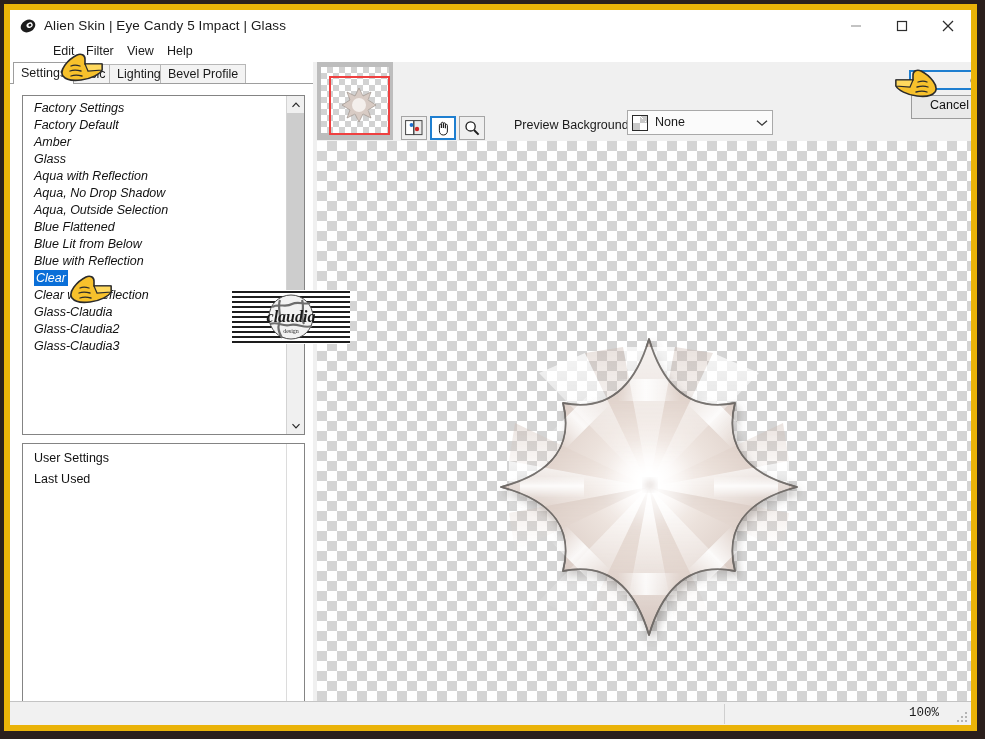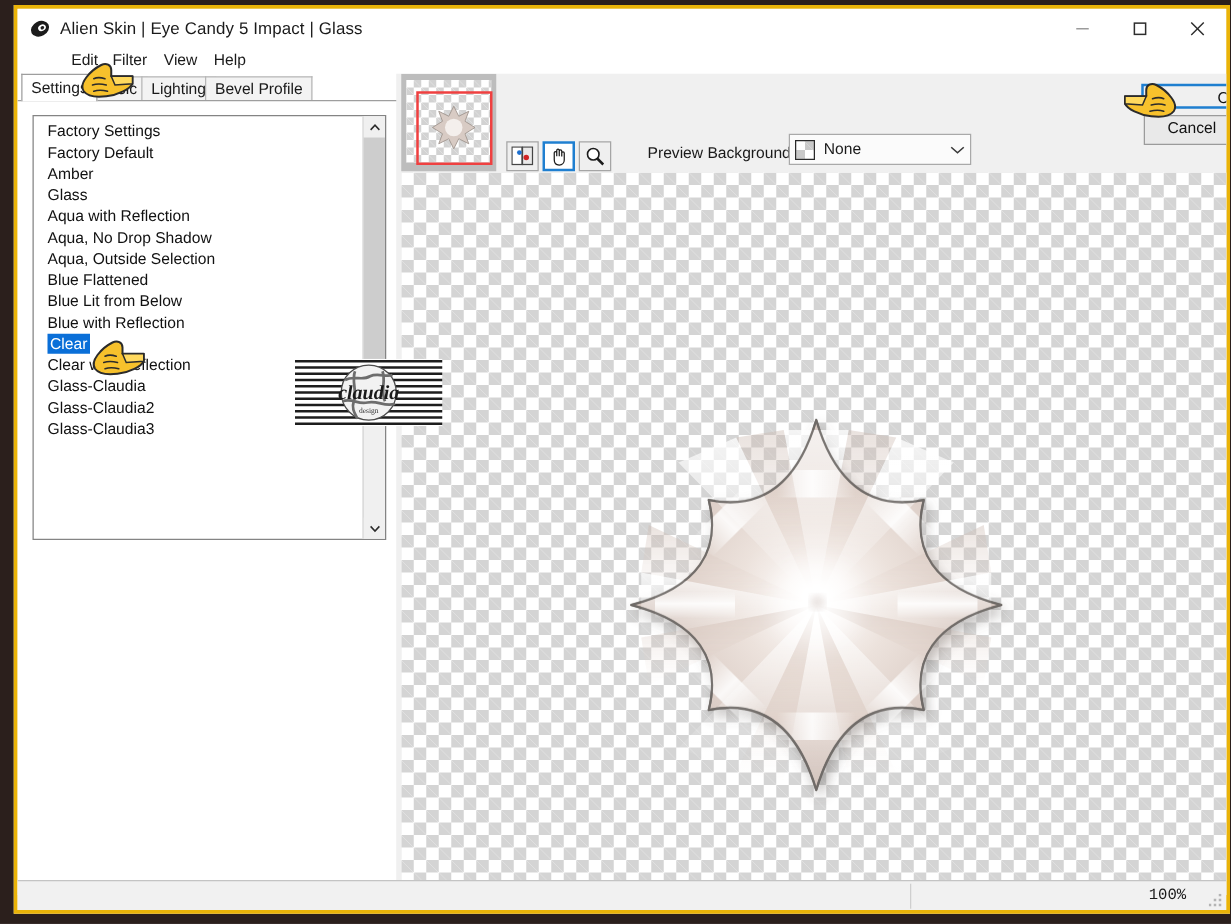--- a/index.html
+++ b/index.html
@@ -14,26 +14,26 @@
     overflow: hidden;
     font-family: "Liberation Sans", sans-serif;
     font-size: 12px;
     color: #1b1b1b;
     -webkit-font-smoothing: antialiased;
   }
 
   
   #app-window {
     position: absolute;
-    left: 11px;
+    left: 4px;
     top: 4px;
     width: 973px;
     height: 727px;
     background: #ffffff;
-    border: 3px solid #eab308;
+    border: 6px solid #eab308;
     box-sizing: border-box;
     overflow: hidden;
   }
 
   
   #titlebar {
     position: absolute;
     left: 0; top: 0;
     width: 100%;
     height: 32px;
@@ -158,20 +158,21 @@
     box-sizing: border-box;
   }
   #factory-list li {
     height: 17px;
     line-height: 16px;
     padding-left: 11px;
     font-size: 12.5px;
     color: #111111;
     white-space: nowrap;
     cursor: default;
+    font-style: italic;
   }
   #factory-list li.selected span {
     background: #0a6fd8;
     color: #ffffff;
     padding: 1px 2px 1px 2px;
   }
 
   
   .vscroll {
     position: absolute;
@@ -600,20 +601,27 @@
         </div>
         <div class="thumb" style="top: 17px; height: 218.88px;"></div>
         <div class="arrow down">
           <svg width="9" height="7" viewBox="0 0 9 7">
             <polyline points="1,1.6 4.5,5.4 8,1.6" fill="none" stroke="#2b2b2b" stroke-width="1.2"></polyline>
           </svg>
         </div>
       </div>
     </div>
 
+    <div id="user-list-box">
+      <ul id="user-list">
+          <li>User Settings</li>
+          <li>Last Used</li>
+        </ul>
+      <div id="user-scroll-track"></div>
+    </div>
 
     <div id="left-panel-divider"></div>
 
     <div class="gray-btn" id="btn-save">Save</div>
     <div class="gray-btn" id="btn-manage">Manage</div>
   </div>
 
   <div id="right-side">
 
     <div id="navigator">

